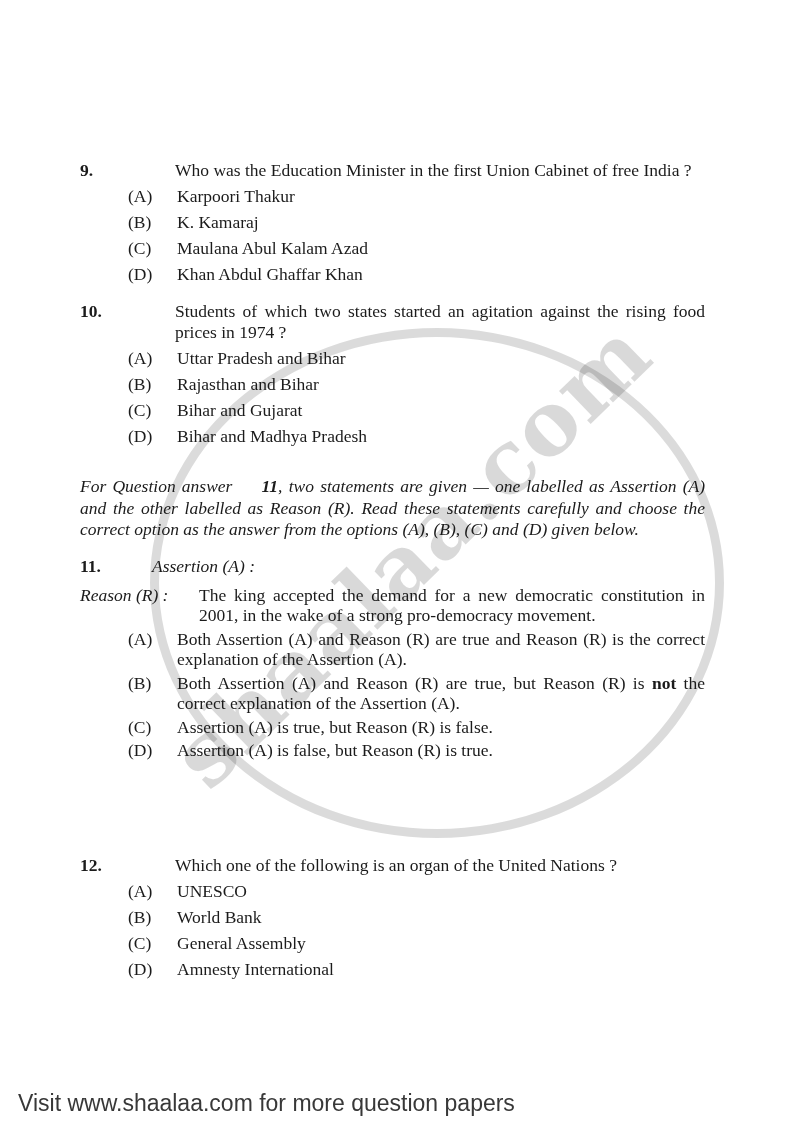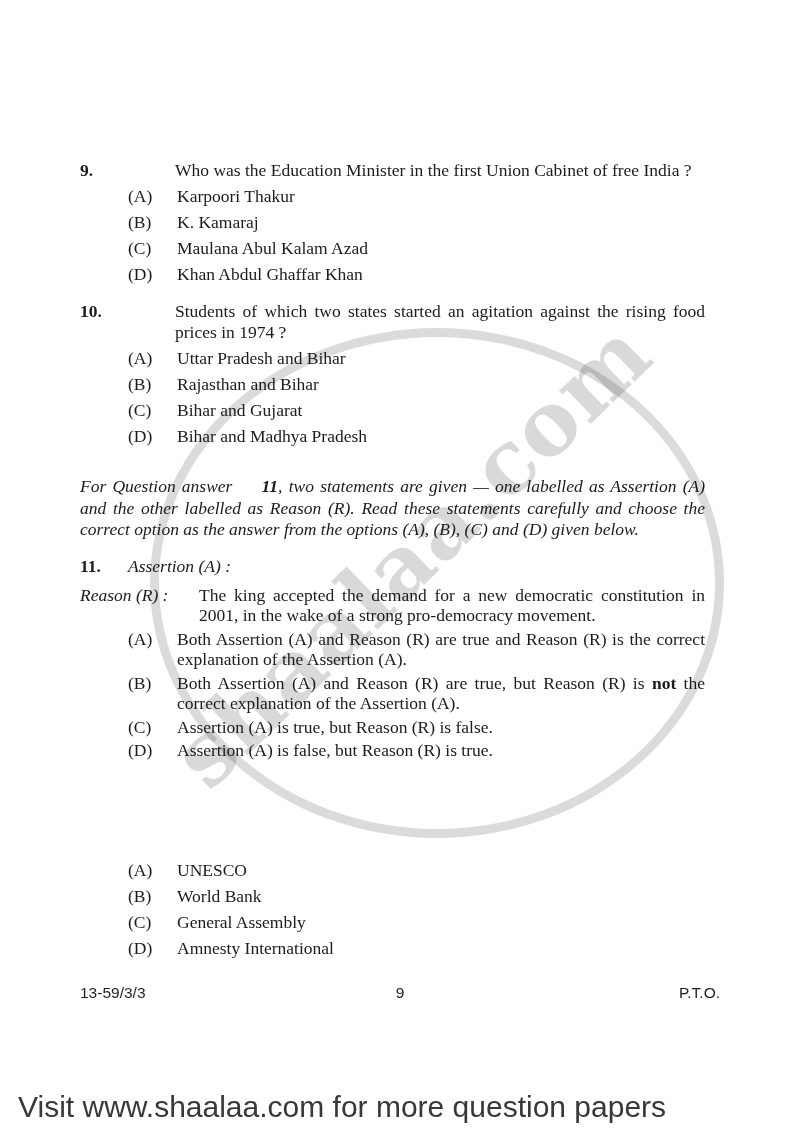--- a/index.html
+++ b/index.html
@@ -46,40 +46,40 @@
   .opt-label{width:49px;flex:0 0 49px;}
   .opt-text{flex:1;text-align:justify;}
   
   .instruction{
     position:absolute;left:80px;width:625px;z-index:1;
     margin:0;font-style:italic;text-align:justify;line-height:21.5px;
   }
   .instruction b{font-style:italic;margin-left:23px;}
   
   .q11 .stmt{display:flex;margin-top:8px;line-height:20.5px;}
-  .q11 .q-row{line-height:20.5px;margin-top:0;}
+  .q11 .q-row{line-height:20.5px;margin-top:0;gap:24px;}
   .stmt-label{width:119px;flex:0 0 119px;font-style:italic;}
   .stmt-text{flex:1;text-align:justify;}
   .options-heading{margin-left:48px;margin-top:10px;}
   .q11 .opt{margin-top:3px;line-height:20.5px;}
   .emph{font-weight:bold;}
   
   .footer{
     position:absolute;left:80px;right:80px;top:984px;z-index:1;
     display:flex;justify-content:space-between;align-items:baseline;
     font-family:"Liberation Sans", sans-serif;font-size:15.5px;color:#1f1f1f;
   }
   .footer .page-num{
     position:absolute;left:50%;transform:translateX(-50%);
   }
   
   .site-banner{
     position:absolute;left:18px;top:1090px;z-index:1;
     font-family:"Liberation Sans", sans-serif;
-    font-size:30px;color:#383838;
+    font-size:23px;color:#383838;
   }
 </style>
 </head>
 <body>
 
 <div class="page">
 
   <div class="watermark-ring"></div>
   <div class="watermark-text">shaalaa.com</div>
 
@@ -158,41 +158,40 @@
         <span class="opt-text">Assertion (A) is true, but Reason (R) is false.</span>
       </div>
       <div class="opt">
         <span class="opt-label">(D)</span>
         <span class="opt-text">Assertion (A) is false, but Reason (R) is true.</span>
       </div>
     </div>
   </section>
 
   <section class="q" style="top:855px">
+    <div class="q-row">
+      <div class="q-num">12.</div>
+      <div class="q-text">Which one of the following is an organ of the United Nations ?</div>
+    </div>
     <div class="opts">
       <div class="opt">
         <span class="opt-label">(A)</span>
         <span class="opt-text">UNESCO</span>
       </div>
       <div class="opt">
         <span class="opt-label">(B)</span>
         <span class="opt-text">World Bank</span>
       </div>
       <div class="opt">
         <span class="opt-label">(C)</span>
         <span class="opt-text">General Assembly</span>
       </div>
       <div class="opt">
         <span class="opt-label">(D)</span>
         <span class="opt-text">Amnesty International</span>
       </div>
     </div>
   </section>
 
-  <div class="footer">
-    <span>13-59/3/3</span>
-    <span class="page-num">9</span>
-    <span>P.T.O.</span>
-  </div>
 
   <div class="site-banner">Visit www.shaalaa.com for more question papers</div>
 
 </div>
 
 </body></html>

